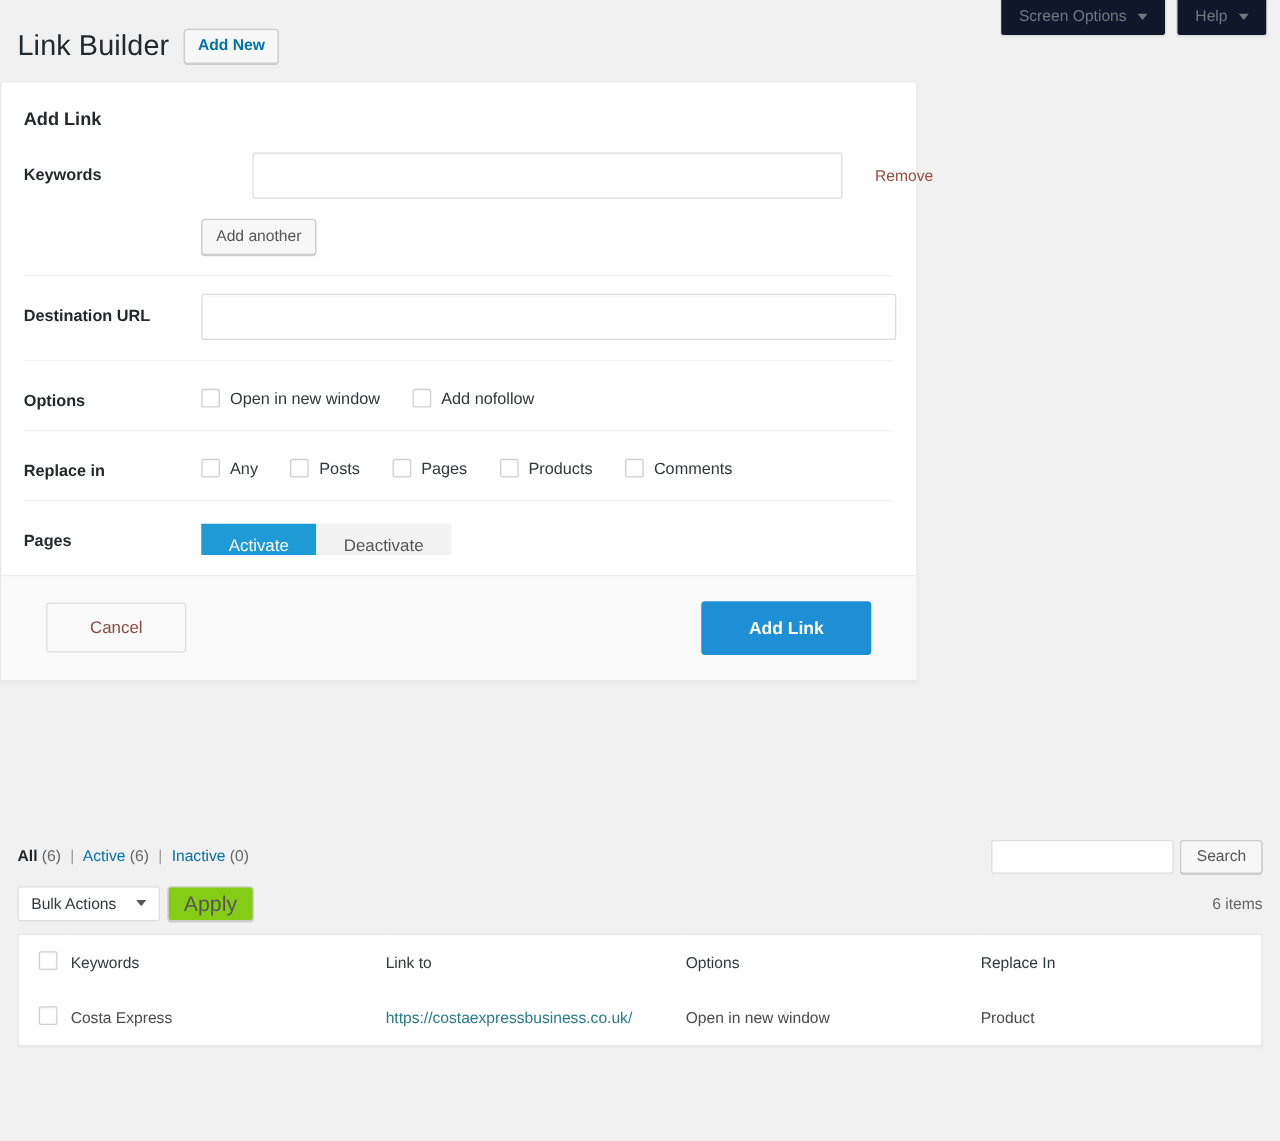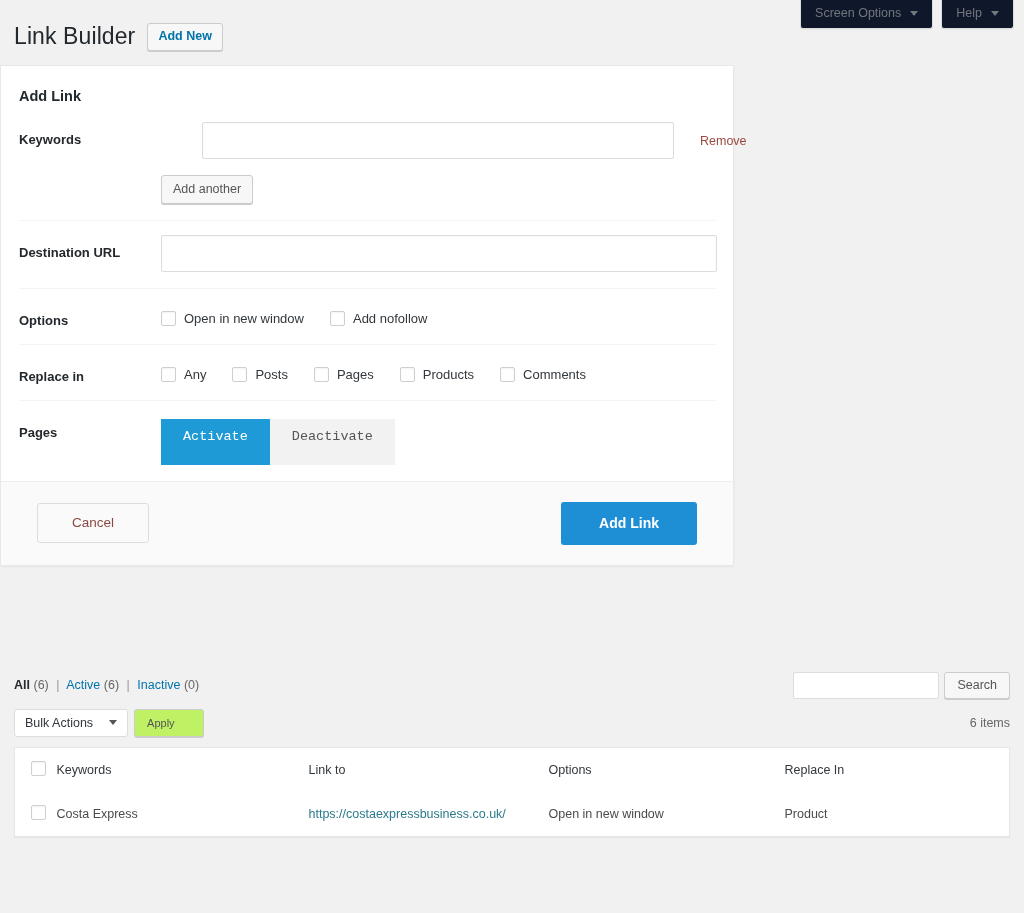--- a/index.html
+++ b/index.html
@@ -160,24 +160,24 @@
     border: 1px solid #cfcfcf;
     background: #fff;
     border-radius: 2px;
     display: inline-block;
     flex: 0 0 15px;
     box-shadow: inset 0 1px 2px rgba(0,0,0,.05);
   }
 
   .status-toggle { display: flex; padding-top: 4px; }
   .toggle-btn {
-    font-family: Liberation Mono, monospace;
+    font-family: Liberation Sans, sans-serif;
     font-size: 13.5px;
     border: none;
-    padding: 11px 22px 21px 22px;
+    padding: 11px 22px 0 22px;
     line-height: 1;
     text-align: right;
   }
   .toggle-on  { background: #1e9ad6; color: #fff; }
   .toggle-off { background: #f2f2f2; color: #555; }
 
   .card-footer {
     background: #fafafa;
     border-top: 1px solid #eee;
     display: flex;
@@ -268,27 +268,27 @@
     font-size: 12.5px;
     color: #32373c;
     padding: 4px 10px 5px 10px;
     display: flex;
     align-items: center;
     gap: 16px;
     height: 28px;
   }
   .bulk-select .caret { border-top-color: #555; }
   .apply-btn {
-    background: #bef264;
+    background: #84cc16;
     border: 1px solid #ccc;
     border-radius: 3px;
     box-shadow: 0 1px 0 #ccc;
-    font-size: 11px;
+    font-size: 17px;
     color: #555;
-    padding: 4px 28px 5px 12px;
+    padding: 4px 12px 5px 12px;
     font-family: "Liberation Sans", sans-serif;
     height: 28px;
   }
   .items-count { font-size: 12.5px; color: #666; }
 
   table.links {
     width: 100%;
     border-collapse: collapse;
     margin-top: 10px;
     background: #fff;

